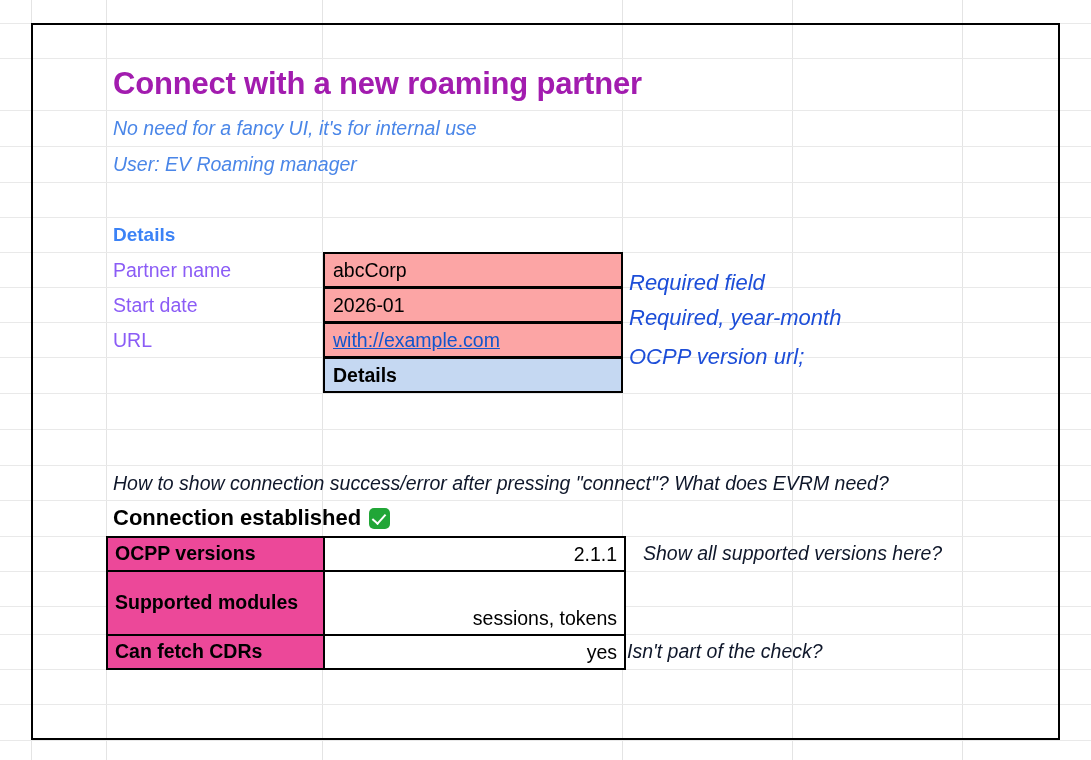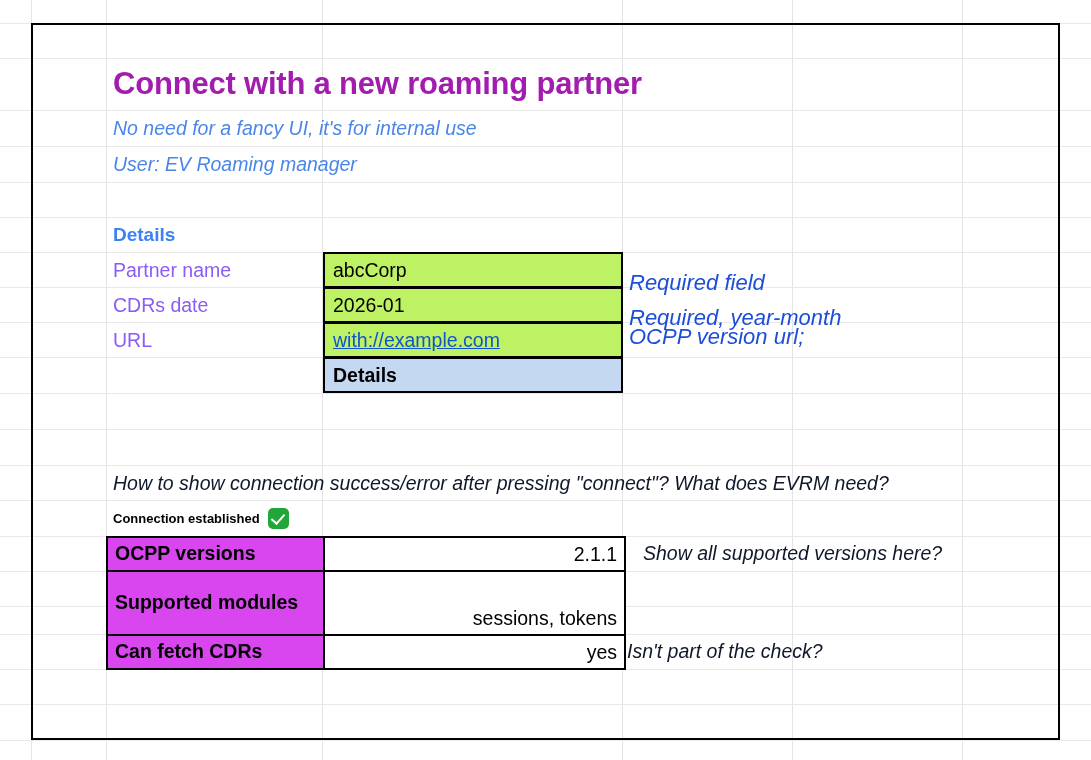--- a/index.html
+++ b/index.html
@@ -54,21 +54,21 @@
   .rowlabel{
     left:113px;width:205px;height:35px;
     align-items:center;font-size:19.5px;color:#8b5cf6;
   }
   .rl1{top:253px;} .rl2{top:288px;} .rl3{top:323px;}
 
   
   .inputbox{
     left:323px;width:300px;height:36px;
     border:2px solid #000;
-    background:#bef264;
+    background:#fca5a5;
     align-items:center;
     padding-left:8px;
     font-size:19.5px;color:#000;
     box-sizing:border-box;
   }
   .ib1{top:252px;}
   .ib2{top:287px;}
   .ib3{top:322px;}
   .linktext{color:#1155cc;text-decoration:underline;}
 
@@ -78,33 +78,33 @@
     background:#c5d8f2;
     align-items:center;padding-left:8px;
     font-size:19.5px;font-weight:bold;color:#000;
     box-sizing:border-box;
   }
 
   .note-blue{
     font-style:italic;color:#1d4ed8;font-size:22px;
     align-items:center;height:35px;left:629px;width:420px;margin-top:12px;
   }
-  .nb1{top:253px;} .nb2{top:288px;} .nb3{top:307px;}
+  .nb1{top:253px;} .nb2{top:288px;} .nb3{top:327px;}
 
   .note-red{
     font-style:italic;color:#0f172a;font-size:19.5px;
     align-items:center;height:35px;
   }
   .redbig{left:113px;top:466px;width:940px;}
   .red2{left:627px;top:536px;width:420px;padding-left:16px;}
   .red3{left:627px;top:634px;width:420px;}
 
   .conn-est{
     left:113px;top:501px;width:420px;height:34px;
-    align-items:center;font-size:13px;font-weight:bold;color:#000;
+    align-items:center;font-size:22px;font-weight:bold;color:#000;
   }
   .ok-badge{
     display:inline-block;width:21px;height:21px;
     border-radius:5px;background:#21a637;
     position:relative;margin-left:8px;vertical-align:-4px;
     flex:0 0 auto;
   }
   .ok-badge::after{
     content:"";position:absolute;
     left:6px;top:3px;width:6px;height:11px;
@@ -121,21 +121,21 @@
   }
   #result-table td{
     border:2px solid #000;
     font-size:19.5px;
     padding:0 7px;
     height:34px;
     color:#000;
     box-sizing:border-box;
   }
   #result-table td.k{
-    width:217px;background:#d946ef;font-weight:bold;
+    width:217px;background:#ec4899;font-weight:bold;
     white-space:normal;line-height:1.08;
     vertical-align:middle;
   }
   #result-table td.v{
     width:301px;background:#fff;text-align:right;
     vertical-align:bottom;padding-bottom:4px;
   }
   #result-table tr.tall td{height:64px;}
 </style>
 </head>
@@ -176,21 +176,21 @@
 </div>
 
 <div class="cell title">Connect with a new roaming partner</div>
 
 <div class="cell subtitle sub1">No need for a fancy UI, it's for internal use</div>
 <div class="cell subtitle sub2">User: EV Roaming manager</div>
 
 <div class="cell details-head">Details</div>
 
 <div class="cell rowlabel rl1">Partner name</div>
-<div class="cell rowlabel rl2">CDRs date</div>
+<div class="cell rowlabel rl2">Start date</div>
 <div class="cell rowlabel rl3">URL</div>
 
 <div class="cell inputbox ib1">
   <span>abcCorp</span>
 </div>
 <div class="cell inputbox ib2">
   <span>2026-01</span>
 </div>
 <div class="cell inputbox ib3">
   <span class="linktext">with://example.com</span>

